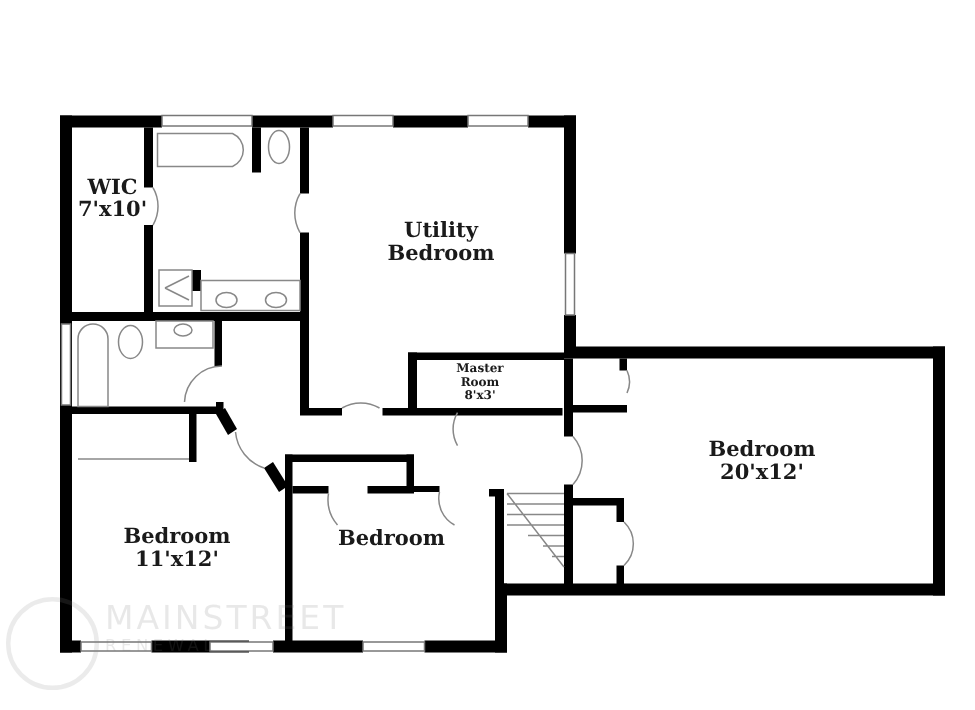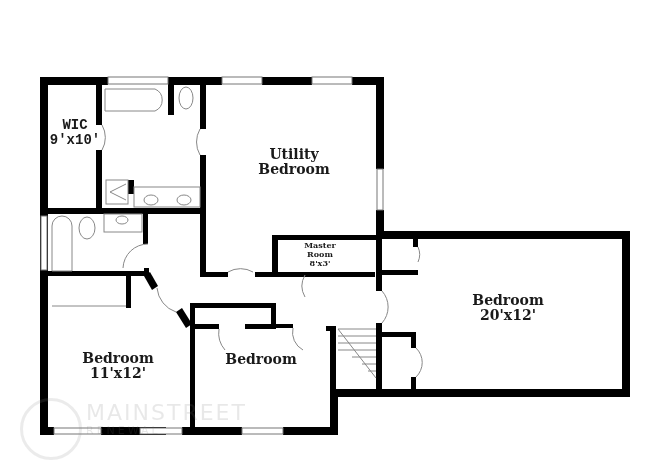--- a/index.html
+++ b/index.html
@@ -2,21 +2,21 @@
 <html><head>
   <meta charset="utf-8">
   <style>
     html, body { margin: 0; padding: 0; background: #ffffff; }
     body { width: 650px; height: 473px; position: relative; overflow: hidden; font-family: "DejaVu Serif", serif; }
     #plan { position: absolute; left: 0; top: 0; width: 650px; height: 473px; }
     .label { position: absolute; text-align: center; font-family: "DejaVu Serif", "Liberation Serif", serif; font-weight: bold; color: #1a1a1a; line-height: 1.1; }
     .label span { display: block; }
     .lg { font-size: 14px; }
     .sm { font-size: 8px; }
-    .watermark { position: absolute; left: 16px; top: 398px; width: 260px; height: 60px; opacity: 0.16; pointer-events: none; }
+    .watermark { position: absolute; left: 0; top: 398px; width: 260px; height: 60px; opacity: 0.16; pointer-events: none; }
     .wm-main { position: absolute; left: 70px; top: 2px; font-family: "DejaVu Sans", sans-serif; font-size: 22px; letter-spacing: 2px; color: #777; }
     .wm-sub { position: absolute; left: 70px; top: 26px; font-family: "DejaVu Sans", sans-serif; font-size: 11px; letter-spacing: 3px; color: #777; }
     .wm-logo { position: absolute; left: 4px; top: 0px; width: 56px; height: 56px; border: 3px solid #888; border-radius: 50%; }
   </style>
 </head>
 <body>
 
 <svg id="plan" viewBox="0 0 650 473" xmlns="http://www.w3.org/2000/svg">
   <g fill="#000">
 
@@ -119,23 +119,23 @@
     <ellipse cx="87" cy="228" rx="8" ry="11"></ellipse>
     <rect x="104" y="214" width="38" height="18"></rect>
     <ellipse cx="122" cy="220" rx="6" ry="4"></ellipse>
 
     <line x1="52" y1="306" x2="126" y2="306"></line>
 
     <path d="M338 329 H376 M338 336 H376 M338 343 H376 M338 350 H376 M352 357 H376 M362 364 H376 M368 371 H376 M338 329 L376 378"></path>
   </g>
 </svg>
 
-<div class="label lg" style="left:46px; top:118px; width:58px;font-family:Liberation Mono, monospace;">
+<div class="label lg" style="left:46px; top:118px; width:58px;">
   <span>WIC</span>
-  <span>9'x10'</span>
+  <span>7'x10'</span>
 </div>
 
 <div class="label lg" style="left:246px; top:147px; width:96px;">
   <span>Utility</span>
   <span>Bedroom</span>
 </div>
 
 <div class="label sm" style="left:298px; top:241px; width:44px;">
   <span>Master</span>
   <span>Room</span>

